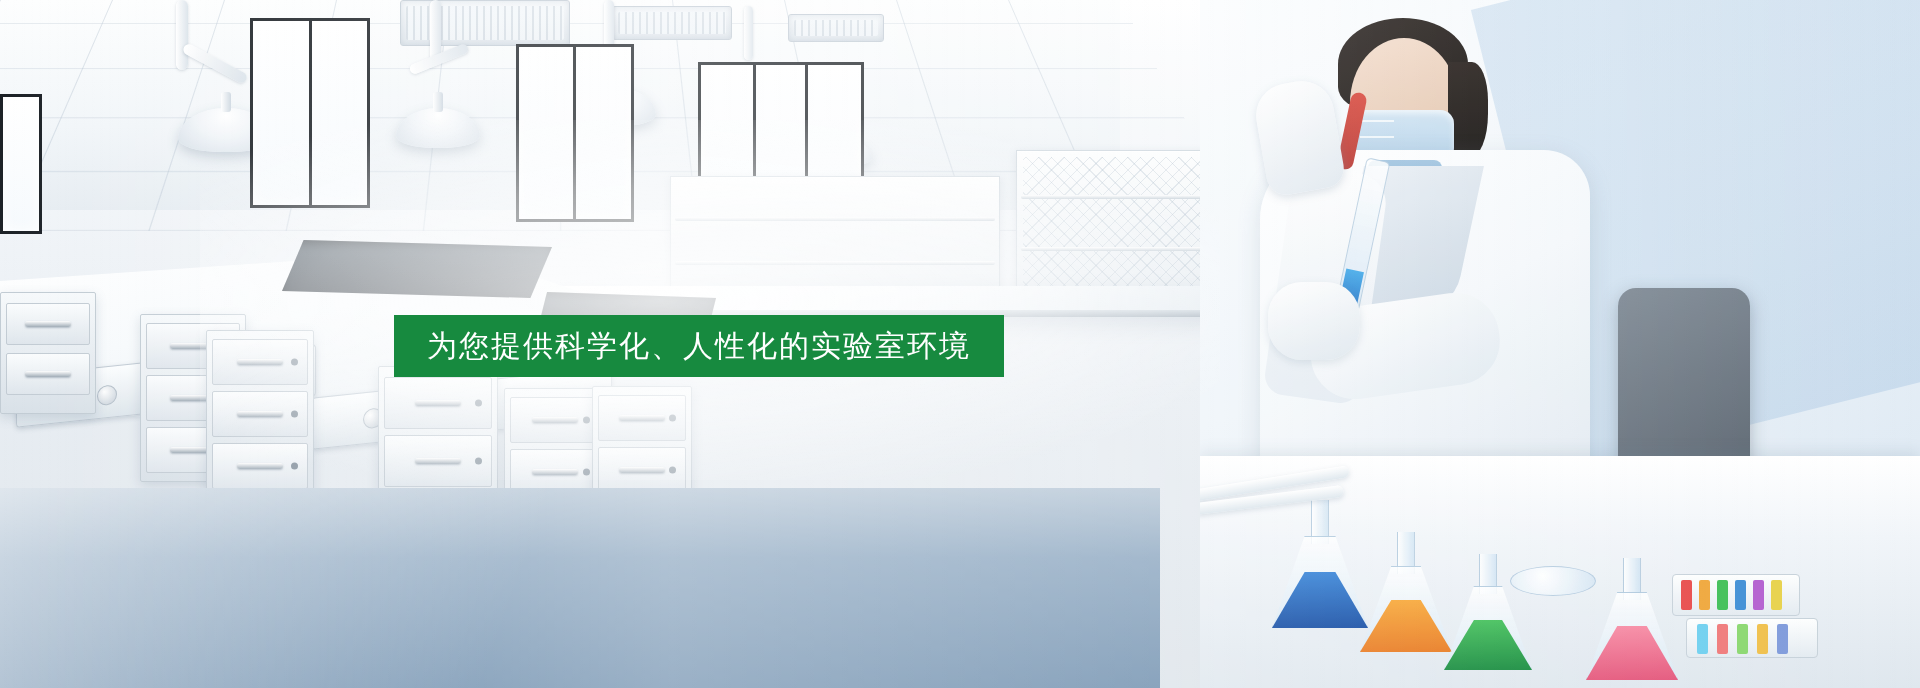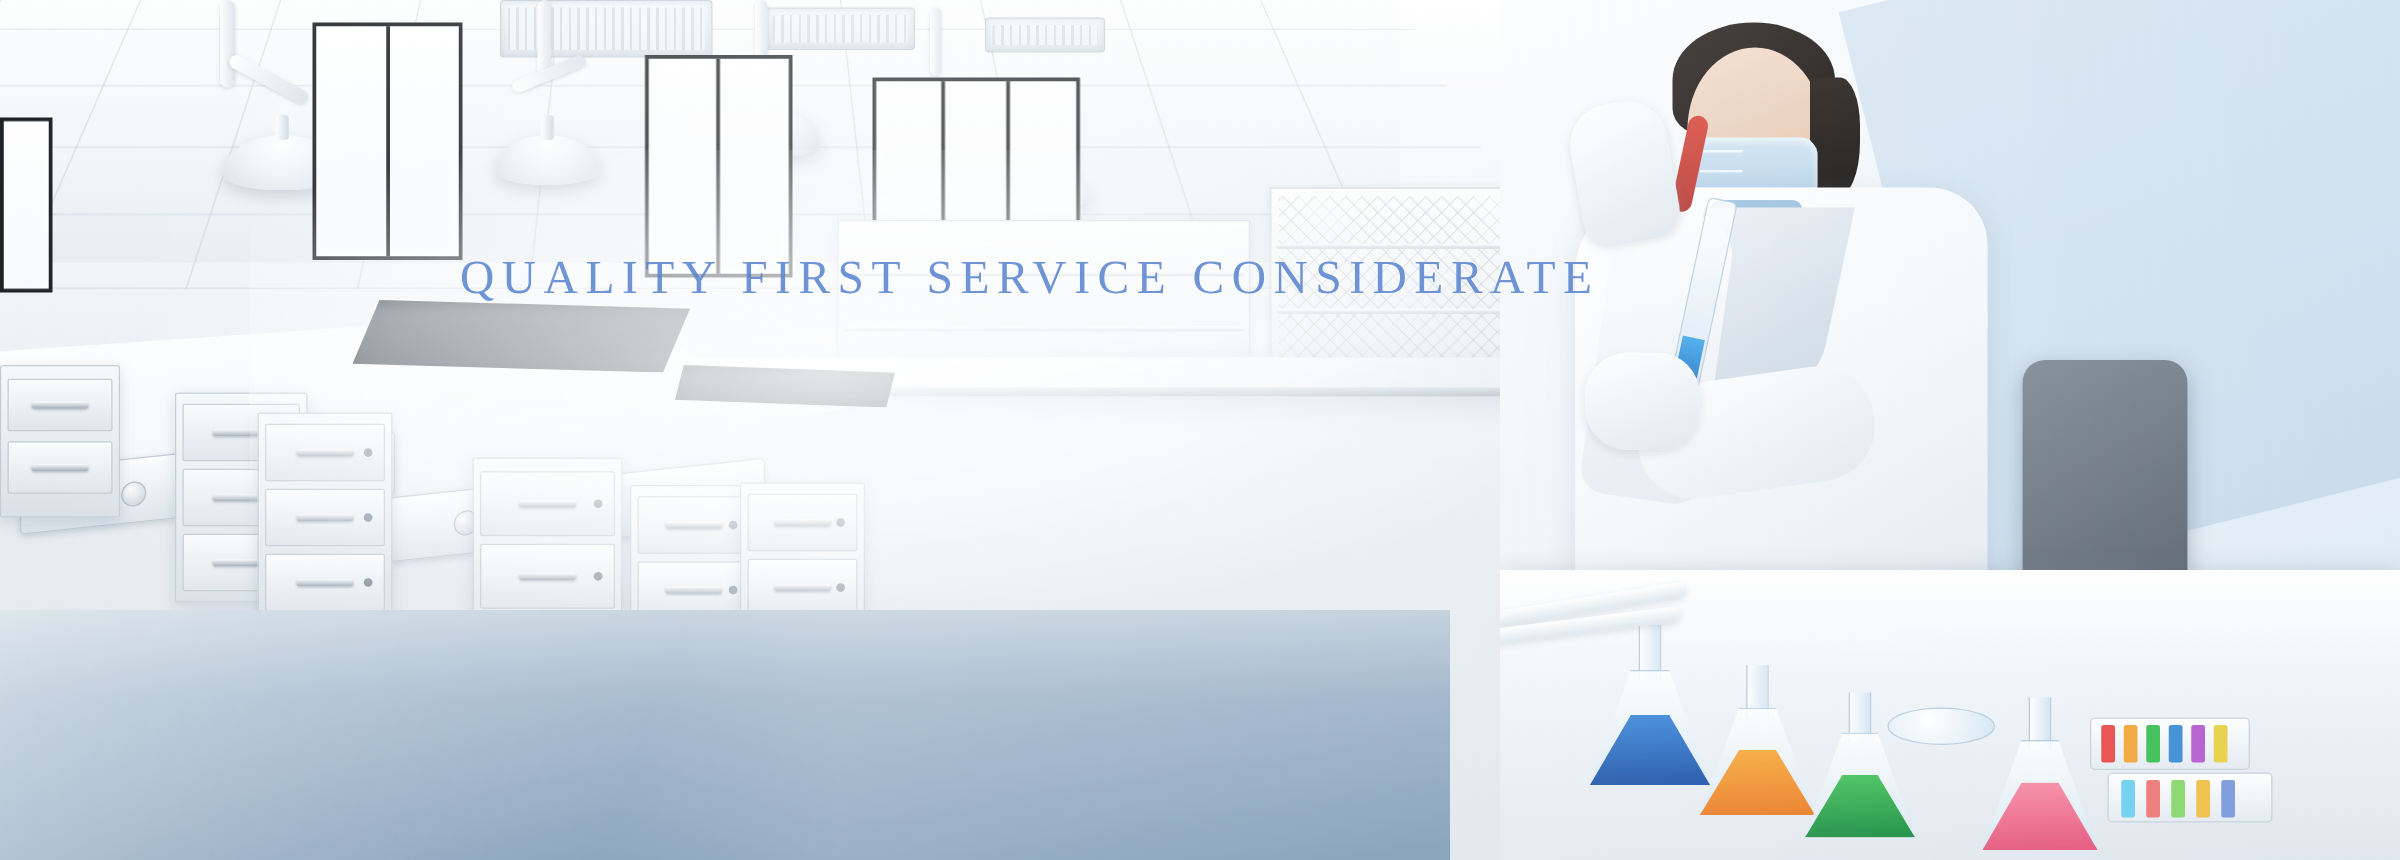--- a/index.html
+++ b/index.html
@@ -466,18 +466,20 @@
         <div class="vial" style="left:90px;background:#7f9bdb;"></div>
       </div>
     </div>
 
     <div class="haze"></div>
     <div class="haze2"></div>
   </div>
 
   <div class="copy">
 
-    <div class="eyebrow">QUALITY FIRST SERVICE CONSIDERATE</div>
-
-
+
+
+    <div class="subbar">
+      <span>为您提供科学化、人性化的实验室环境</span>
+    </div>
 
   </div>
 </div>
 
 </body></html>

